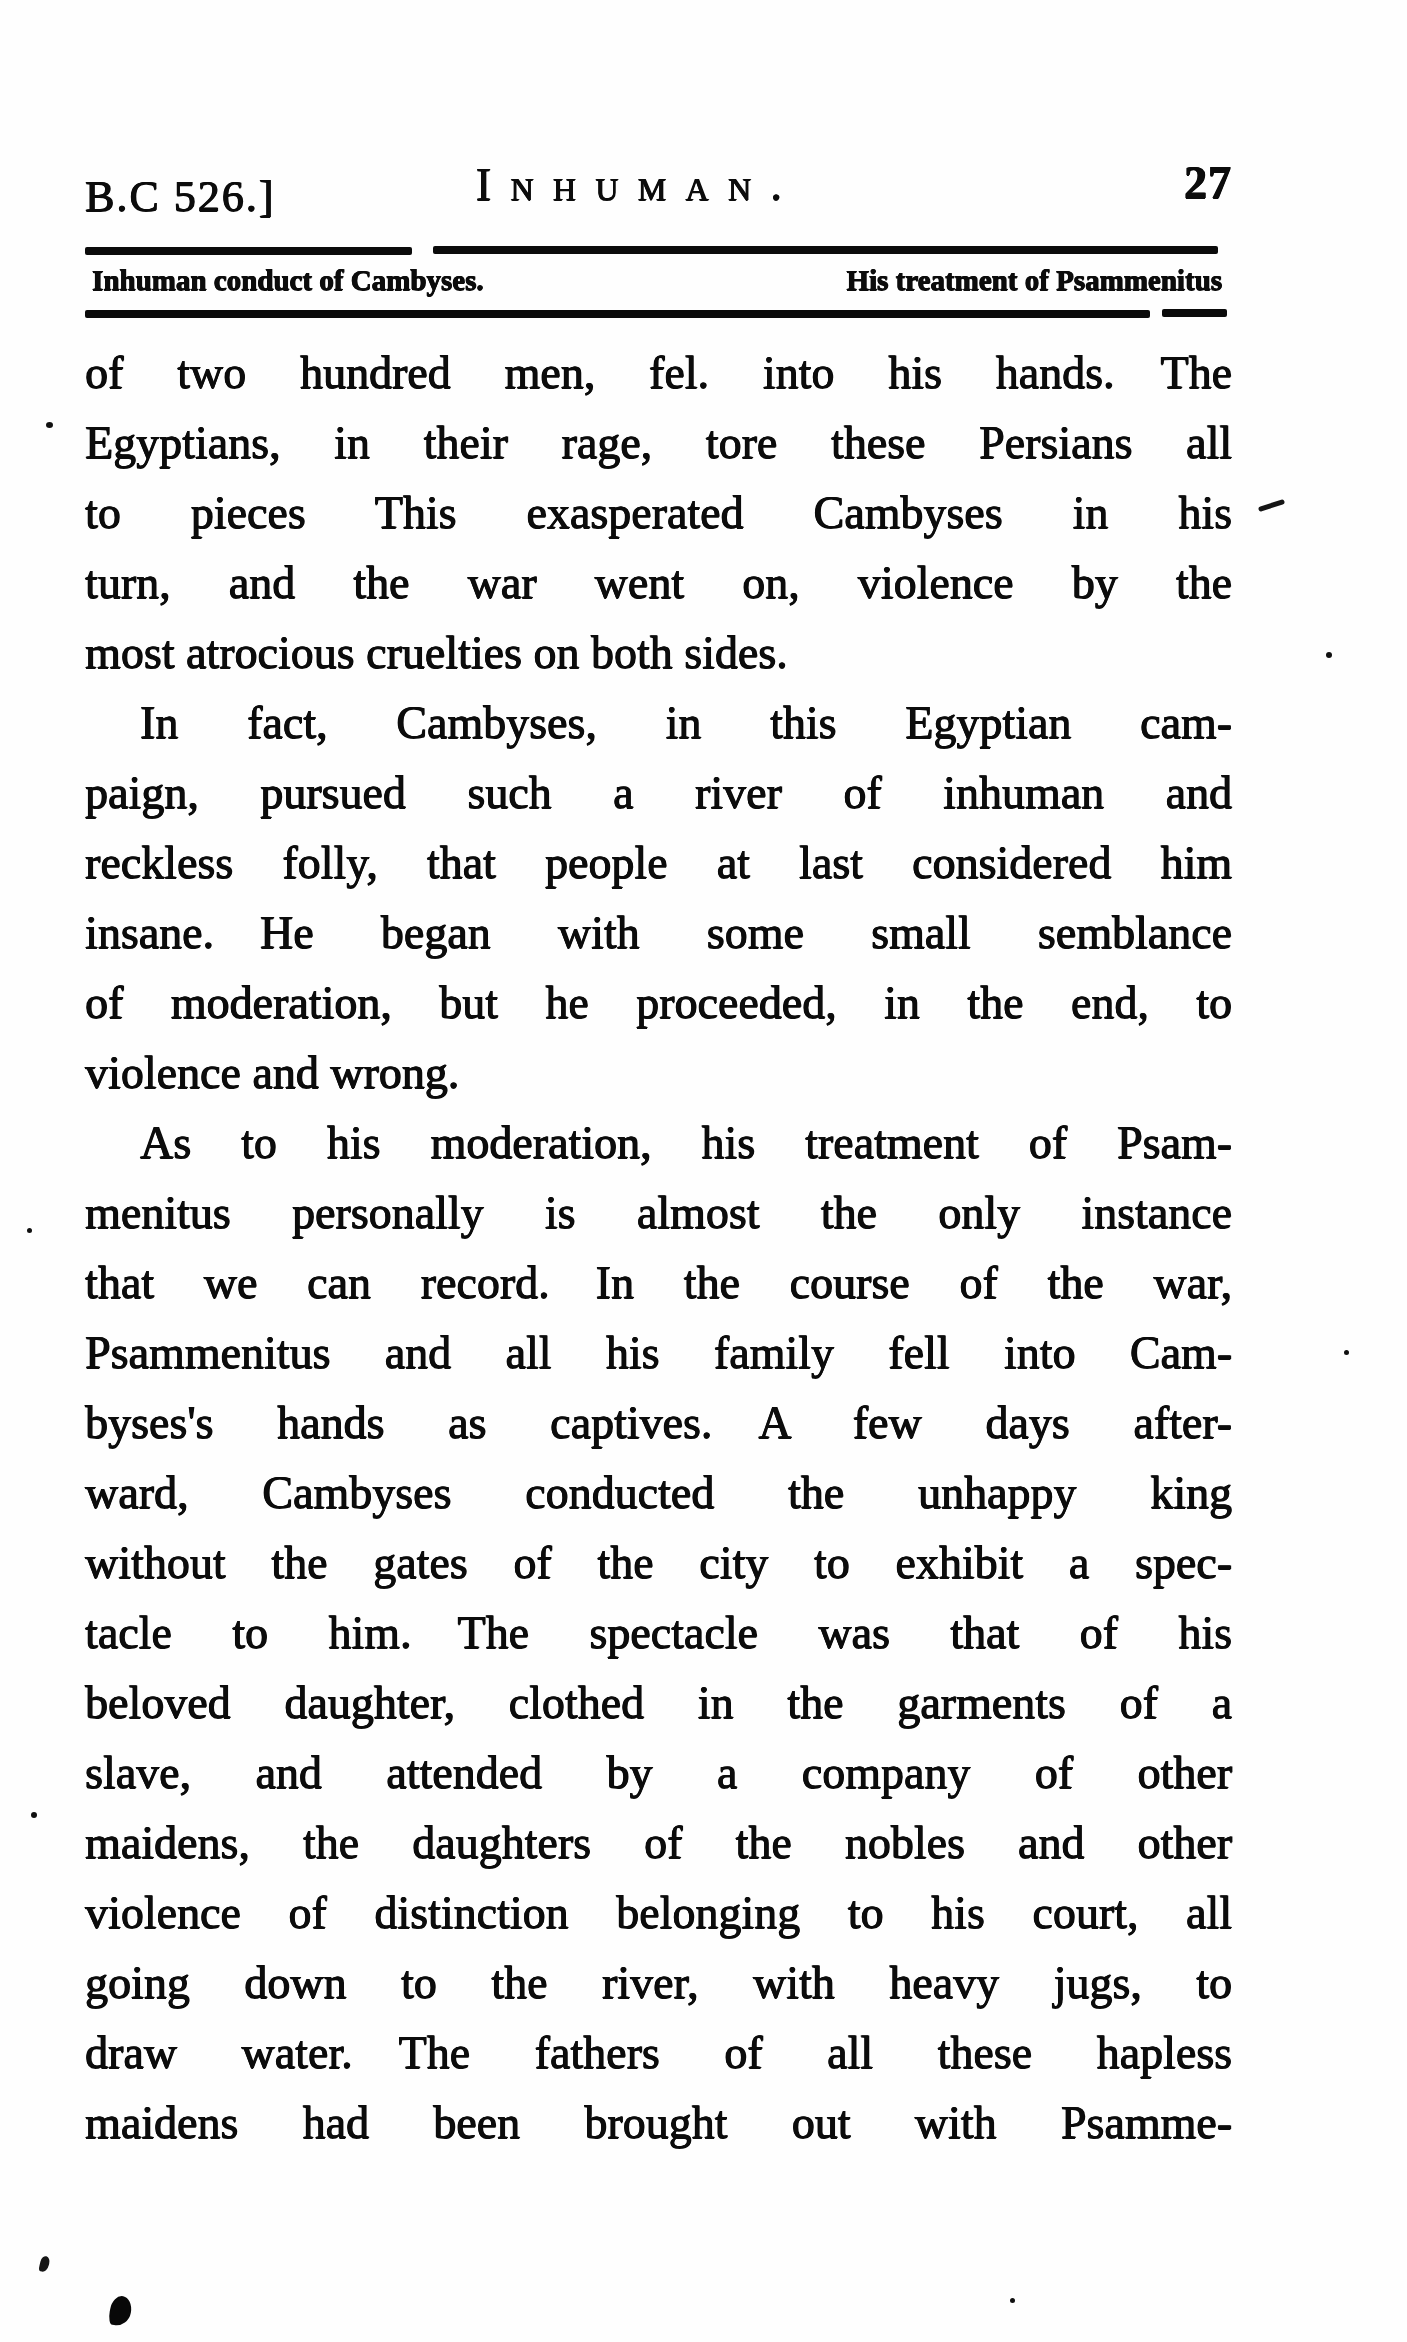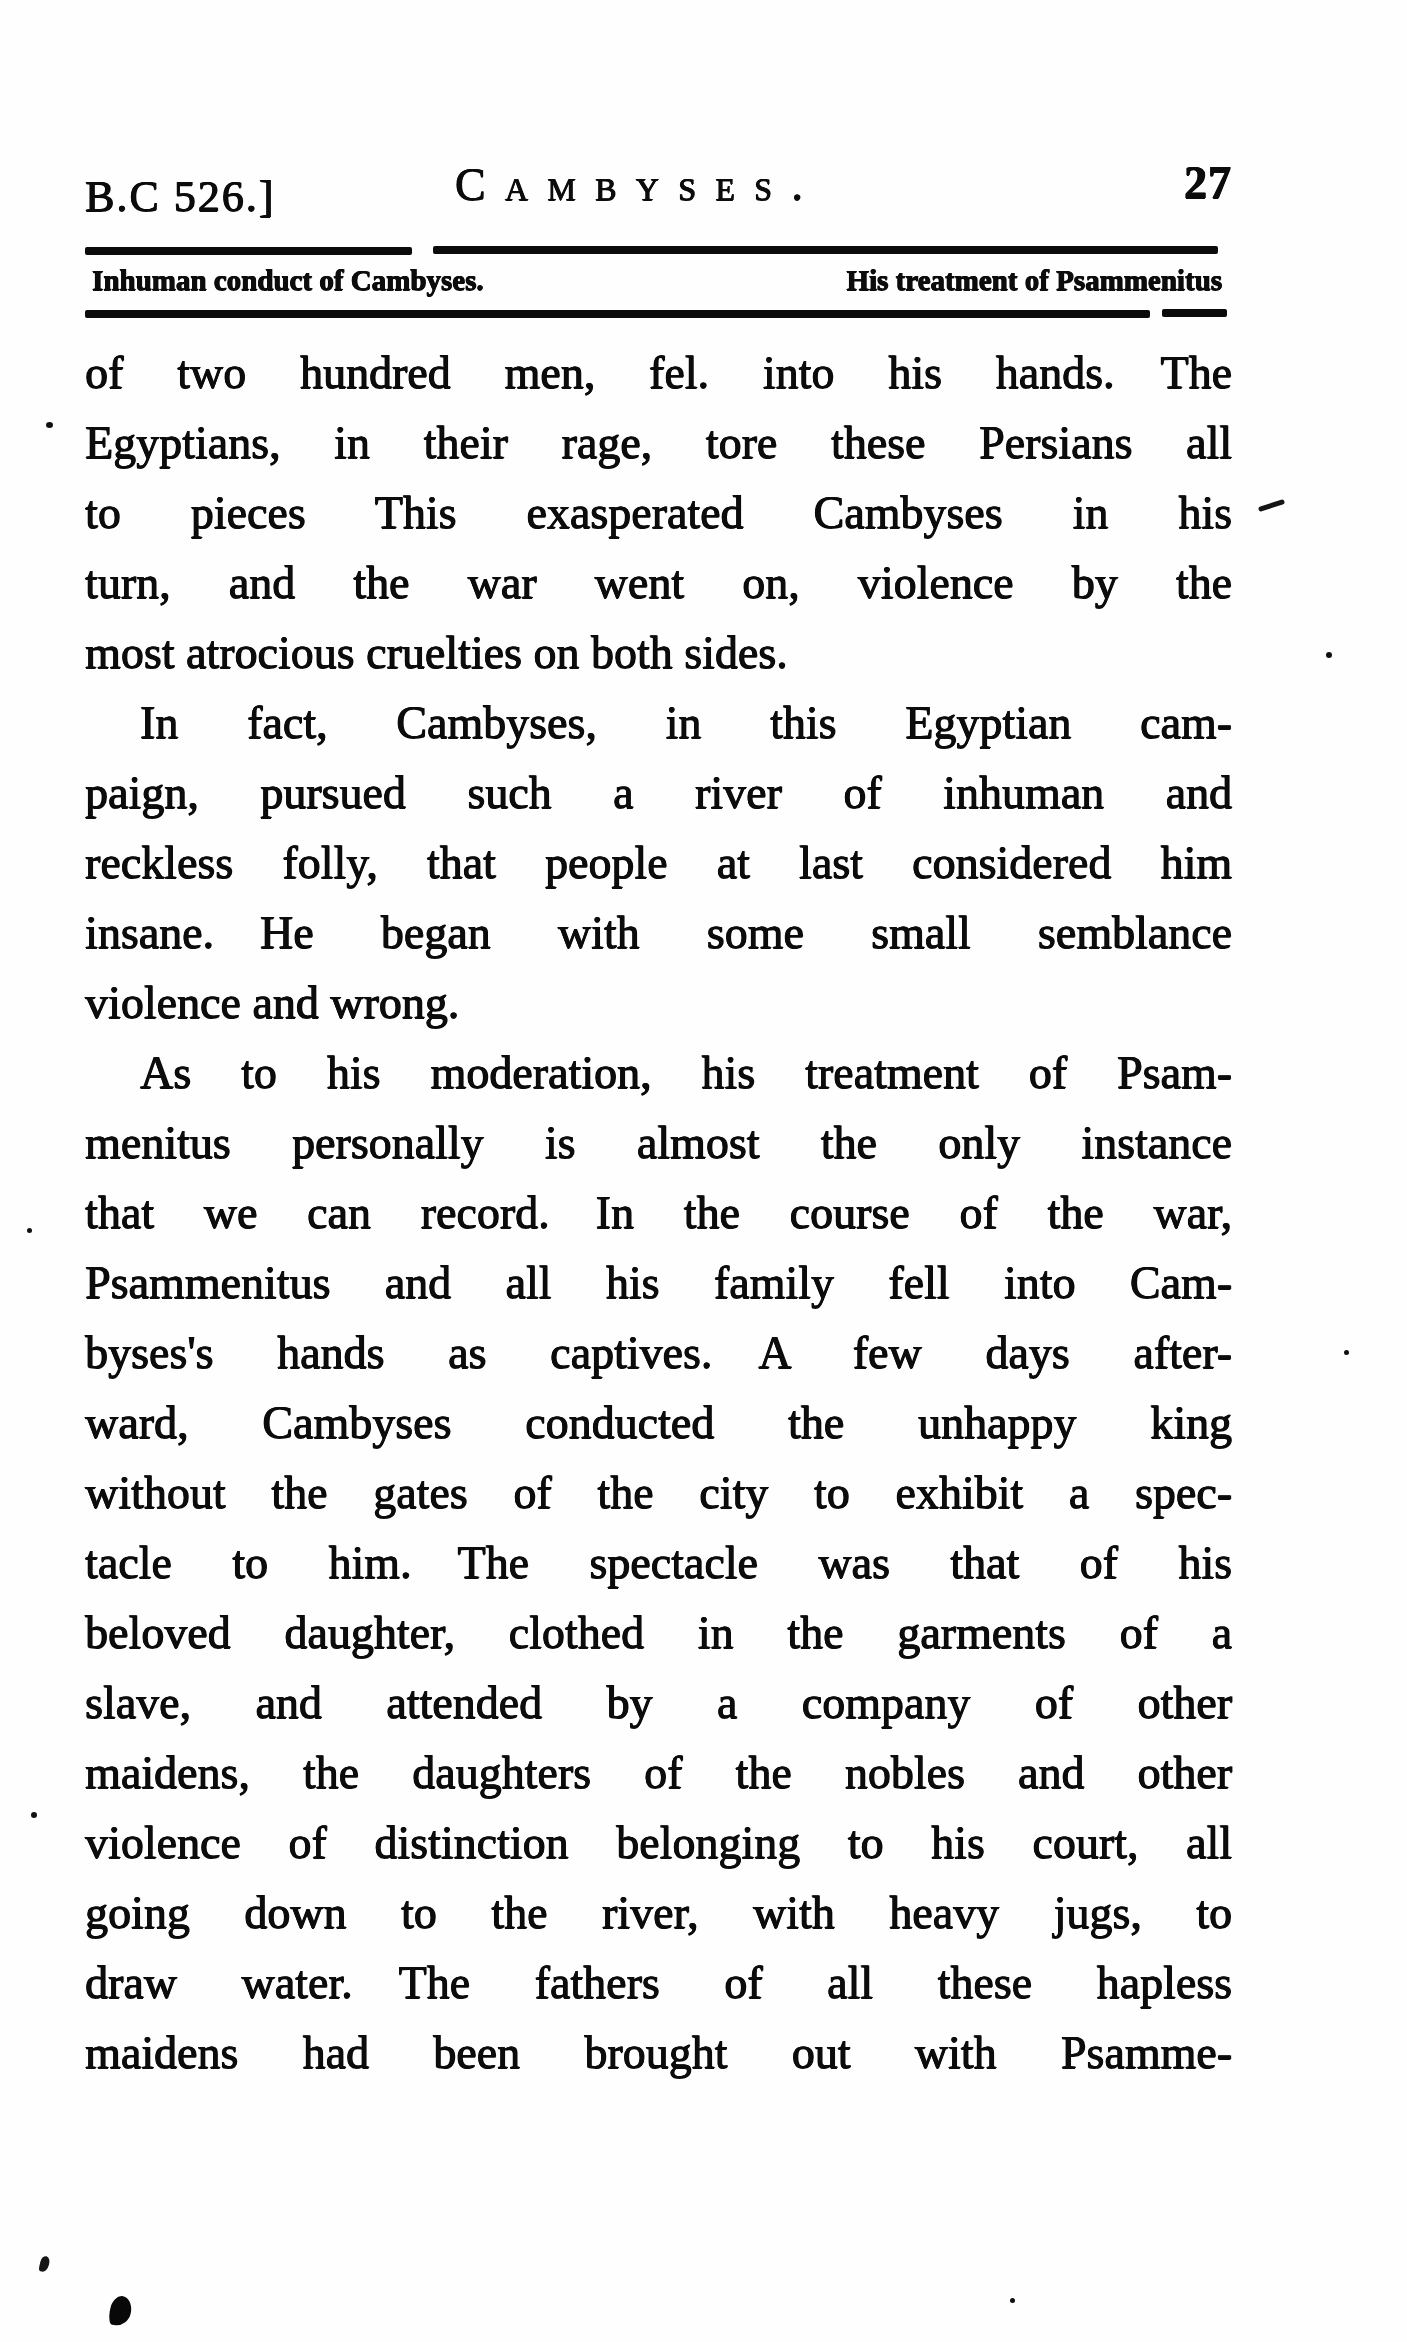--- a/index.html
+++ b/index.html
@@ -133,21 +133,21 @@
   }
 </style>
 </head>
 <body>
 
 <div id="page">
   <div id="text-block">
 
     <div id="running-header">
       <div id="header-era" class="ink">B.C 526.]</div>
-      <div id="header-title" class="ink">Cambyses.</div>
+      <div id="header-title" class="ink">Inhuman.</div>
       <div id="header-pagenum" class="ink">27</div>
     </div>
 
     <div id="rule-top-a" class="rule-seg"></div>
     <div id="rule-top-b" class="rule-seg"></div>
 
     <div id="subheader">
       <div id="subheader-left" class="ink">Inhuman conduct of Cambyses.</div>
       <div id="subheader-right" class="ink">His treatment of Psammenitus</div>
     </div>
@@ -161,20 +161,21 @@
           <div class="text-line">Egyptians, in their rage, tore these Persians all</div>
           <div class="text-line">to pieces  This exasperated Cambyses in his</div>
           <div class="text-line">turn, and the war went on, violence by the</div>
           <div class="text-line short-last">most atrocious cruelties on both sides.</div>
         </div>
         <div class="paragraph">
           <div class="text-line indent">In fact, Cambyses, in this Egyptian cam-</div>
           <div class="text-line">paign, pursued such a river of inhuman and</div>
           <div class="text-line">reckless folly, that people at last considered him</div>
           <div class="text-line">insane. He began with some small semblance</div>
+          <div class="text-line">of moderation, but he proceeded, in the end, to</div>
           <div class="text-line short-last">violence and wrong.</div>
         </div>
         <div class="paragraph">
           <div class="text-line indent">As to his moderation, his treatment of Psam-</div>
           <div class="text-line">menitus personally is almost the only instance</div>
           <div class="text-line">that we can record. In the course of the war,</div>
           <div class="text-line">Psammenitus and all his family fell into Cam-</div>
           <div class="text-line">byses's hands as captives. A few days after-</div>
           <div class="text-line">ward, Cambyses conducted the unhappy king</div>
           <div class="text-line">without the gates of the city to exhibit a spec-</div>

